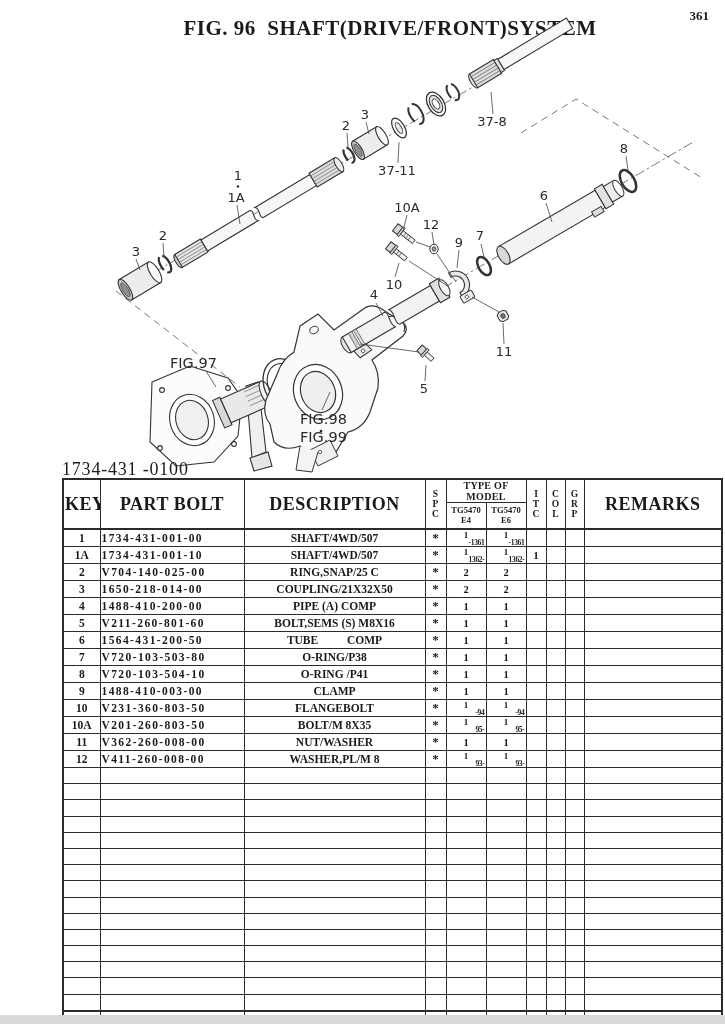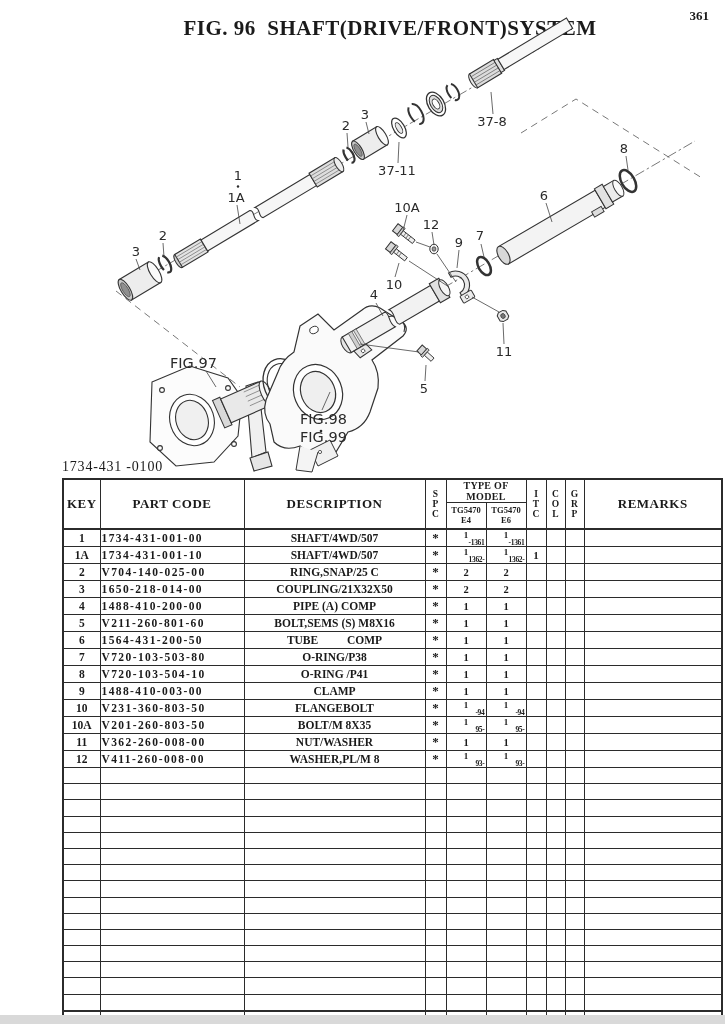--- a/index.html
+++ b/index.html
@@ -1,28 +1,28 @@
 <!DOCTYPE html>
 <html><head>
 <meta charset="utf-8">
 <style>
   html,body{margin:0;padding:0;background:#ffffff;}
   .page{position:relative;width:725px;height:1024px;background:#ffffff;overflow:hidden;
         font-family:"Liberation Serif", serif;color:#1a1a1a;}
   .page-title{position:absolute;top:16px;left:0;width:100%;text-align:center;text-indent:55px;
         font-size:21px;font-weight:bold;letter-spacing:0.5px;white-space:pre;}
   .page-number{position:absolute;top:8px;right:16px;font-size:13px;font-weight:bold;}
-  .figure-code{position:absolute;top:459px;left:62px;font-size:14px;letter-spacing:0.8px;}
+  .figure-code{position:absolute;top:459px;left:62px;font-size:18px;letter-spacing:0.8px;}
   .diagram-svg{position:absolute;top:0;left:0;}
 
   .parts-table{position:absolute;top:478px;left:62px;width:660px;border-collapse:collapse;
         table-layout:fixed;border:2px solid #2b2b2b;}
   .parts-table th,.parts-table td{border:1px solid #2b2b2b;padding:0 1px;overflow:hidden;}
   .parts-table thead th{font-weight:bold;text-align:center;vertical-align:middle;}
-  .th-main{font-size:13px;letter-spacing:0.5px;}
+  .th-main{font-size:18px;letter-spacing:0.5px;}
   .th-stack{font-size:9.5px;line-height:1.08;white-space:pre-line;padding:0;}
   .th-model{font-size:10px;height:13px;letter-spacing:0.3px;}
   .th-sub{font-size:8.5px;line-height:1.15;white-space:pre-line;height:25px;}
   tr.header-row-1 th{border-bottom-width:1px;}
   .parts-table thead{border-bottom:2px solid #2b2b2b;}
 
   .data-row td{height:16px;font-weight:bold;vertical-align:middle;}
   .td-key{text-align:center;font-size:11.5px;}
   .td-code{text-align:left;font-size:11.5px;letter-spacing:1.4px;white-space:nowrap;}
   .td-desc{text-align:center;font-size:11.5px;padding-left:2px;white-space:pre;}
@@ -294,21 +294,21 @@
       <col style="width:40px">
         <col style="width:40px">
         <col style="width:20px">
         <col style="width:19px">
       <col style="width:19px">
         <col style="width:138px">
     </colgroup>
     <thead>
       <tr class="header-row-1">
         <th rowspan="2" class="th-main">KEY</th>
-        <th rowspan="2" class="th-main">PART CODE</th>
+        <th rowspan="2" class="th-main">PART BOLT</th>
         <th rowspan="2" class="th-main">DESCRIPTION</th>
         <th rowspan="2" class="th-stack">S
 P
 C</th>
         <th colspan="2" class="th-model">TYPE OF MODEL</th>
         <th rowspan="2" class="th-stack">I
 T
 C</th>
         <th rowspan="2" class="th-stack">C
 O

